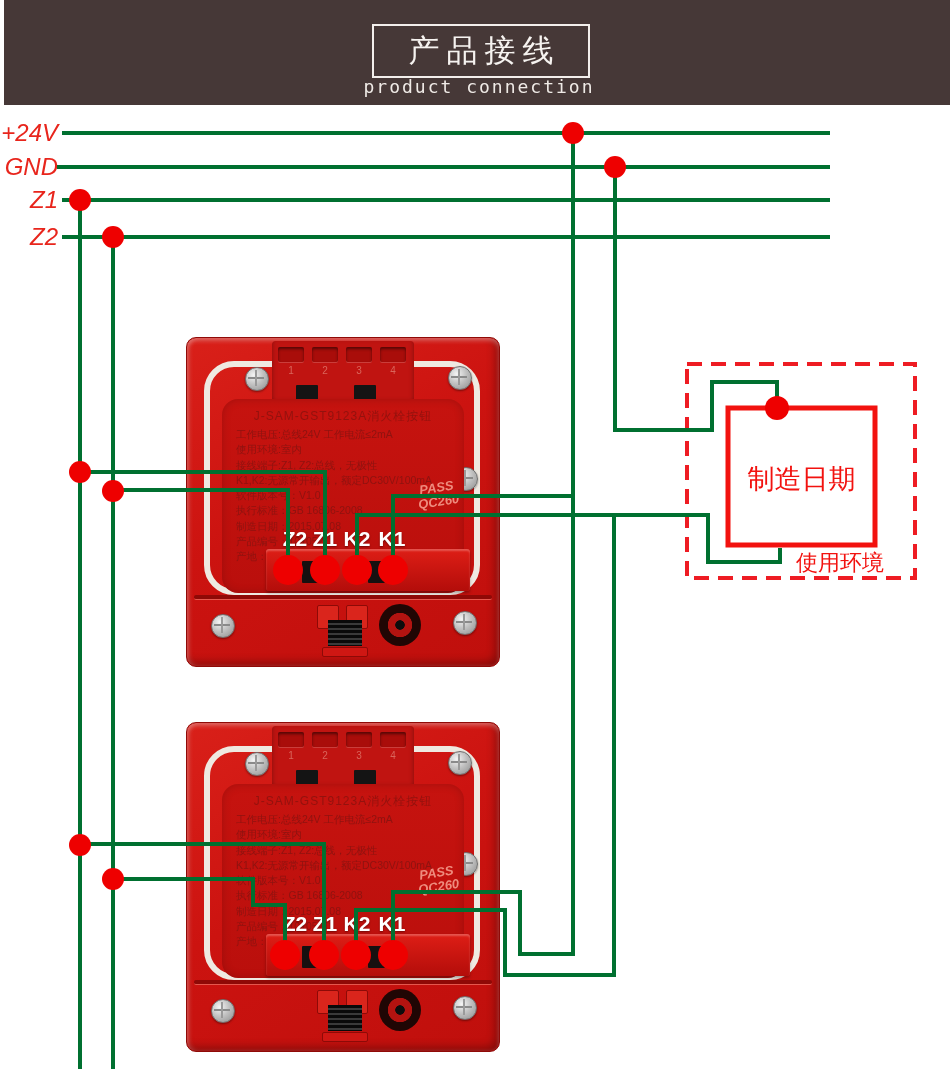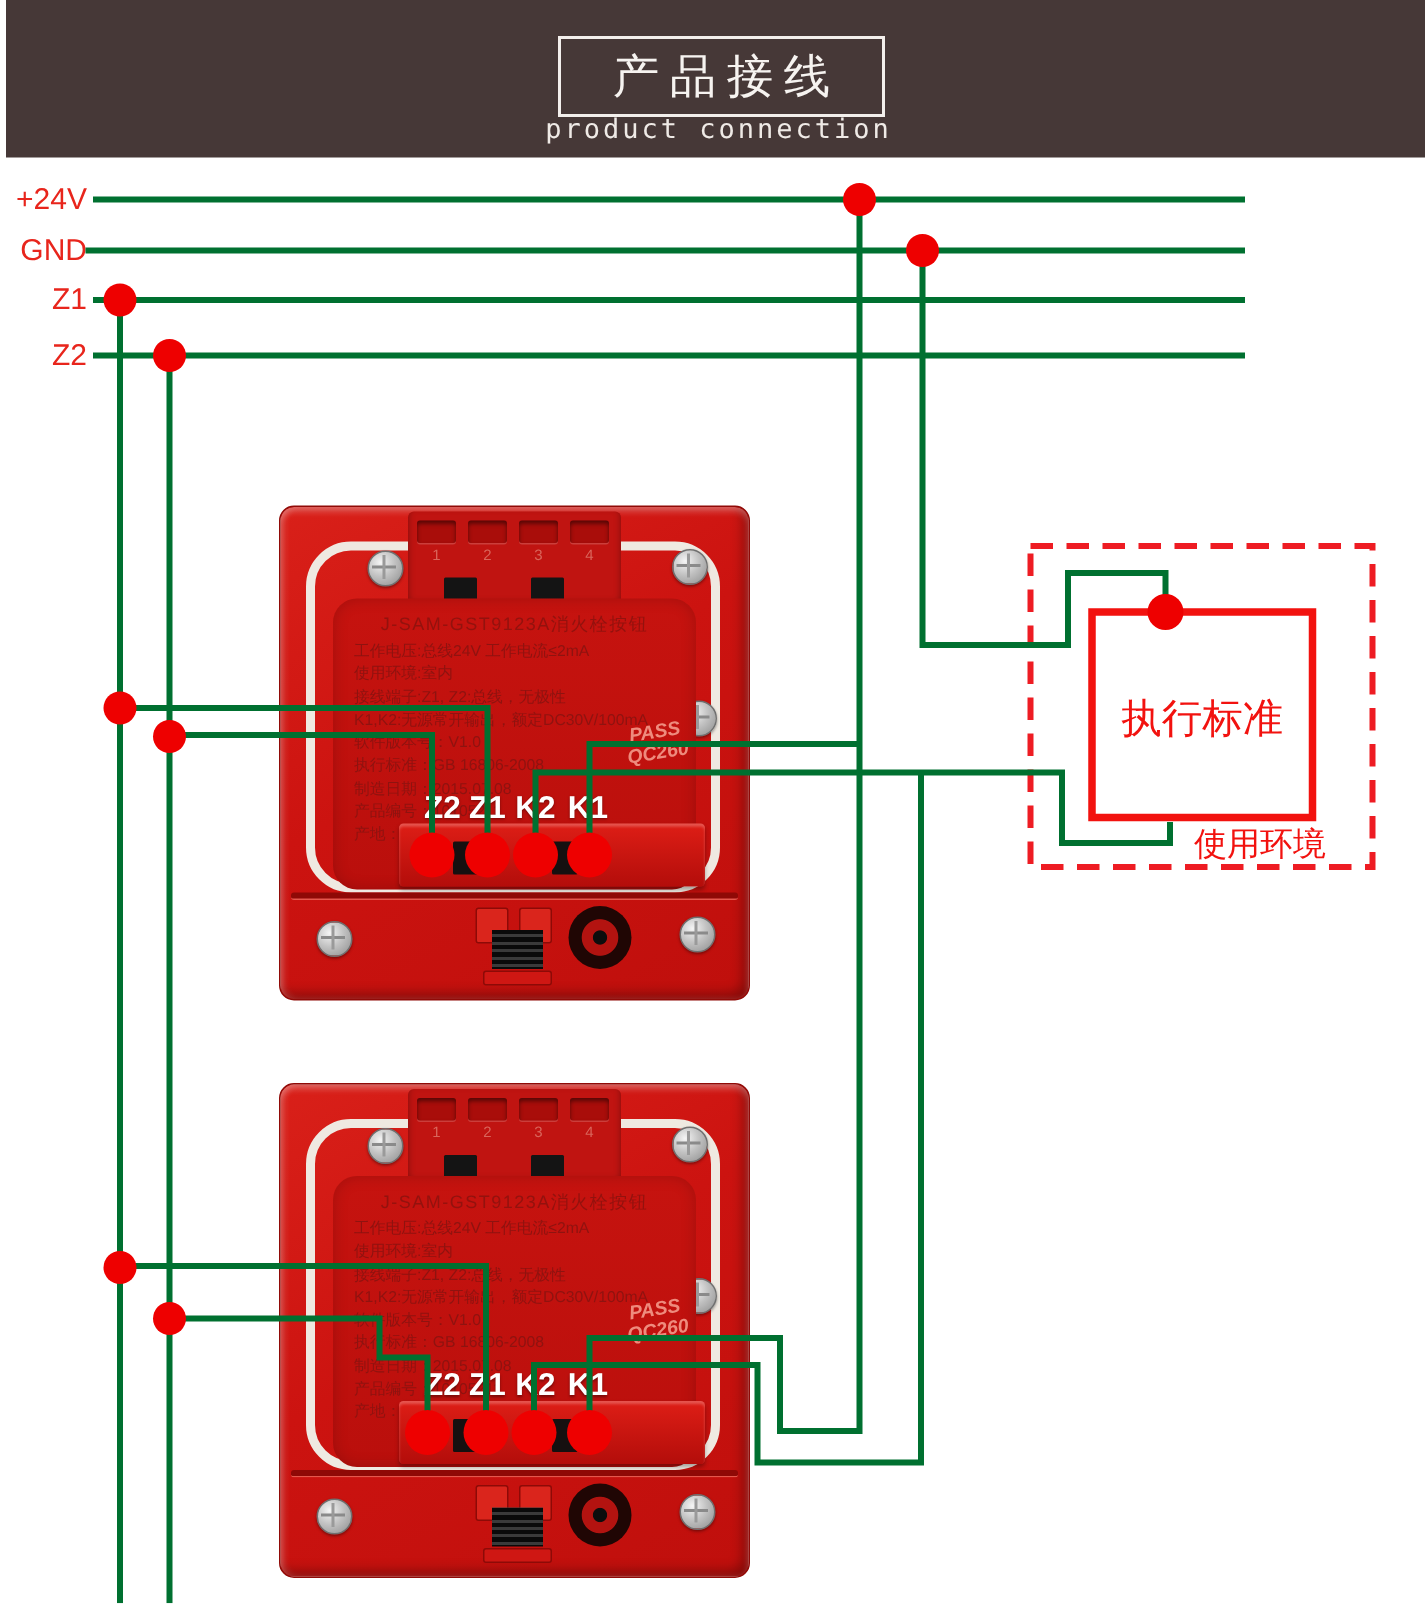--- a/index.html
+++ b/index.html
@@ -6,22 +6,22 @@
   .canvas{position:relative;width:950px;height:1069px;background:#fff;overflow:hidden;
           font-family:"Liberation Sans",sans-serif;}
   
   .hdr{position:absolute;left:4px;top:0;width:950px;height:105px;background:#463837;}
   .hdr-box{position:absolute;left:368px;top:24px;width:214px;height:50px;border:2px solid #f3efec;
            display:flex;align-items:center;justify-content:center;}
   .hdr-title{color:#f6f3f0;font-size:31px;letter-spacing:7px;text-indent:7px;font-weight:400;}
   .hdr-sub{position:absolute;left:0;top:76px;width:950px;text-align:center;color:#efeae6;
            font-family:"DejaVu Sans Mono",monospace;font-size:18px;letter-spacing:2px;}
   
-  .buslab{position:absolute;left:0;width:58px;text-align:right;color:#e8251c;font-size:20px;
-          line-height:32px;font-weight:400;}
+  .buslab{position:absolute;left:0;width:58px;text-align:right;color:#e8251c;font-size:24px;
+          line-height:32px;font-weight:400;font-style:italic;}
   
   .relay-label{position:absolute;left:728px;top:461px;width:147px;text-align:center;
                color:#f2120f;font-size:27px;z-index:6;}
   .relay-box-label{position:absolute;left:786px;top:548px;width:108px;text-align:center;
                color:#f2120f;font-size:22px;z-index:6;}
   
   .device{position:absolute;left:186px;width:314px;height:330px;z-index:1;}
   .d-body{position:absolute;inset:0;border-radius:10px;border:1px solid #900a07;
           background:linear-gradient(150deg,#d92019 0%,#cc1310 45%,#bf0f0c 100%);
           box-shadow:inset 0 3px 4px rgba(255,255,255,.28),inset 3px 0 4px rgba(255,255,255,.14),
@@ -236,16 +236,16 @@
       <circle cx="357" cy="570" r="15"></circle>
       <circle cx="393" cy="570" r="15"></circle>
 
       <circle cx="285" cy="955" r="15"></circle>
       <circle cx="324" cy="955" r="15"></circle>
       <circle cx="356" cy="955" r="15"></circle>
       <circle cx="393" cy="955" r="15"></circle>
     </g>
   </svg>
 
-  <span class="relay-label">执行标准</span>
+  <span class="relay-label">制造日期</span>
   <span class="relay-box-label">使用环境</span>
 
 </div>
 
 </body></html>

